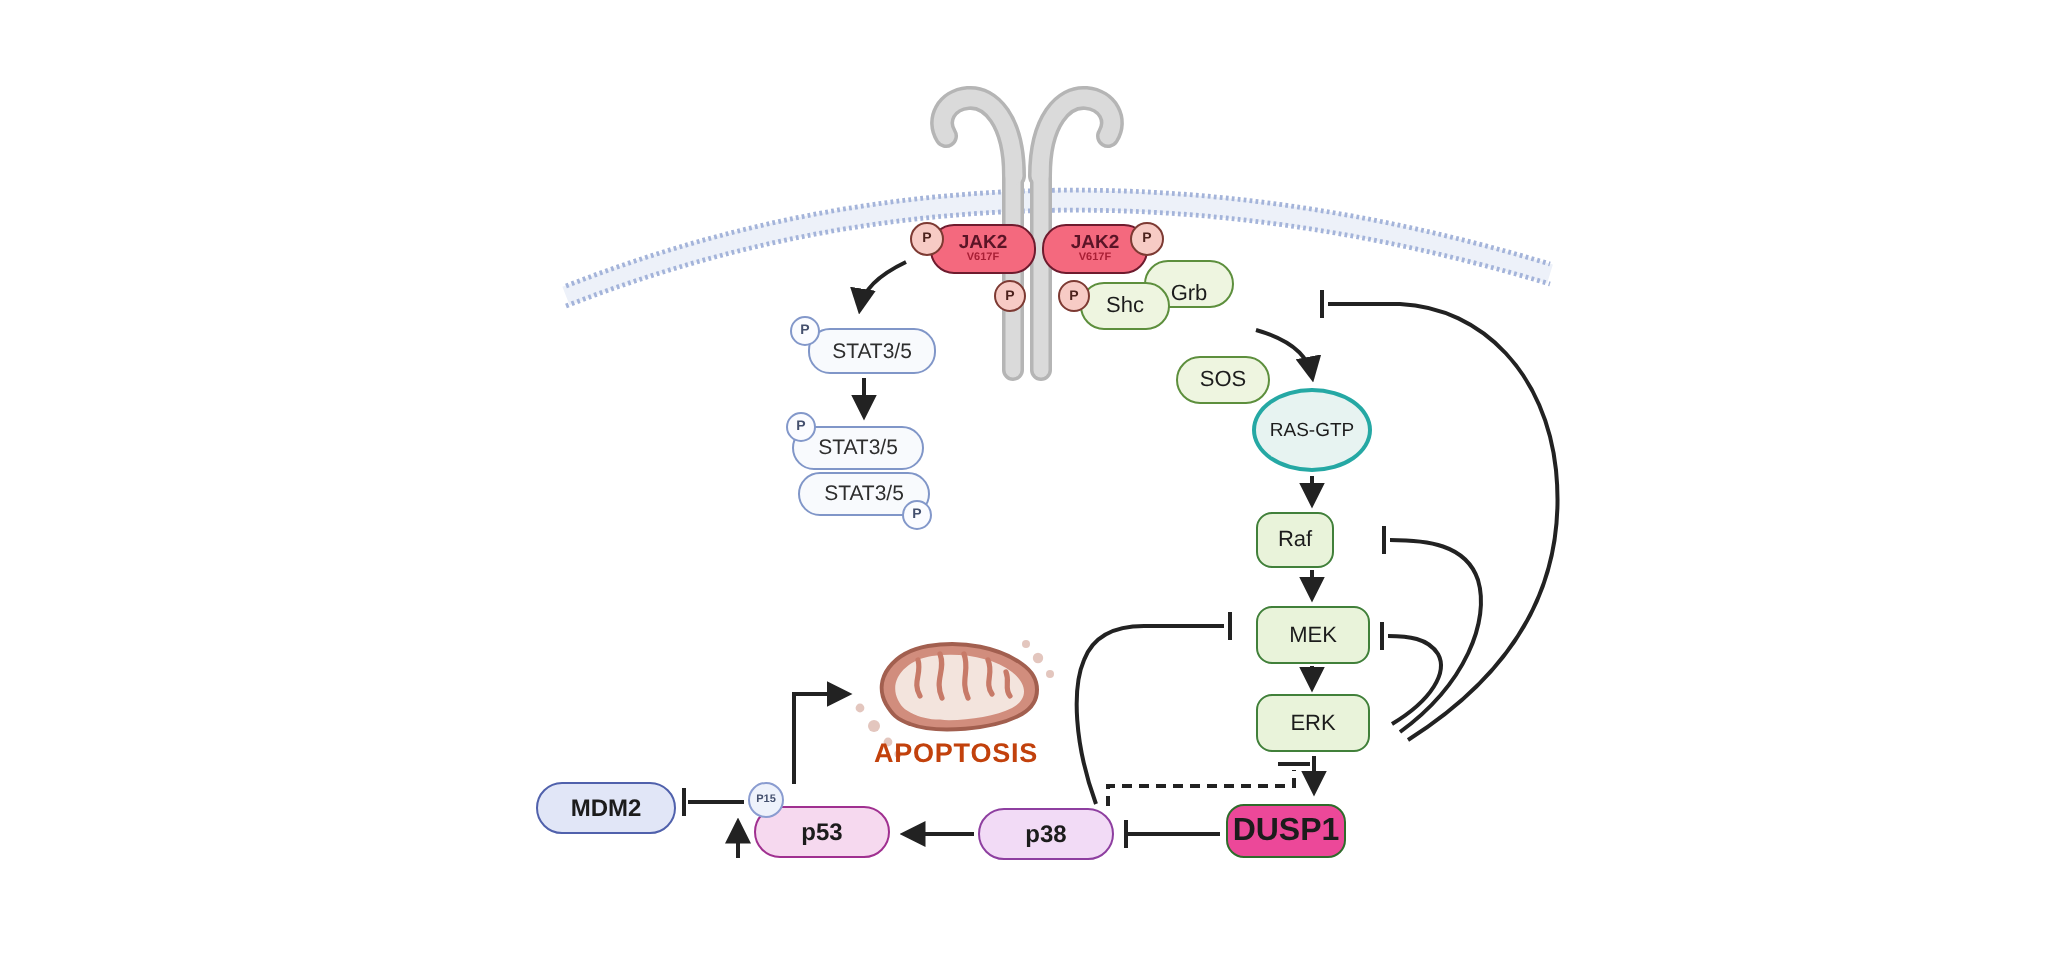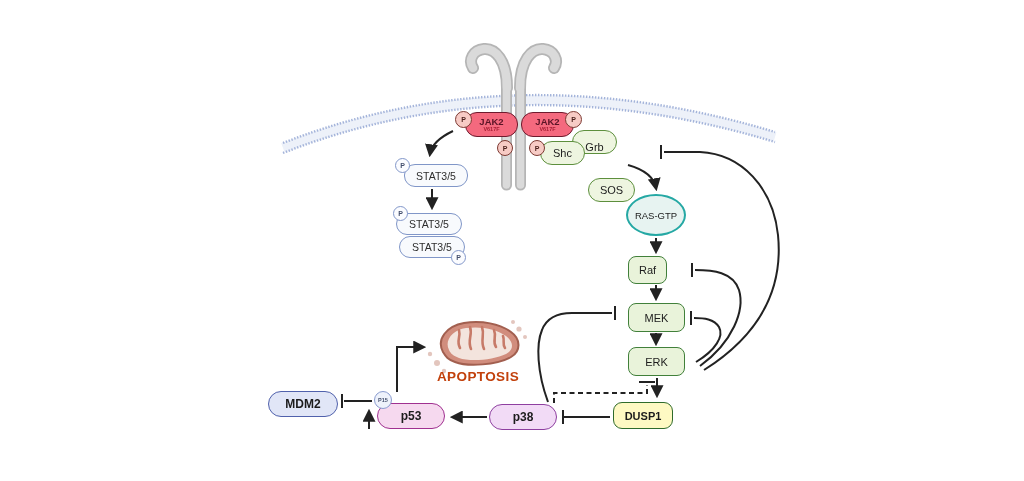--- a/index.html
+++ b/index.html
@@ -16,21 +16,21 @@
   .p-red{background:#f7cbc5;border:1.5px solid #7d3a33;color:#4c221d;font-size:7px;}
   .p-blue{background:#fbfcff;border:1.5px solid #8398ca;color:#44506e;font-size:7px;}
   .p15{background:#eef2fb;border:1.5px solid #8a9cd0;color:#44506e;font-size:5.5px;font-weight:bold;}
   .gblock{background:#e9f3da;border:1.7px solid #41803a;border-radius:8px;font-size:11px;}
   .gpill{background:#eef5e0;border:1.7px solid #5d8f3d;border-radius:12px;font-size:11px;}
   .ras{background:#e7f3f1;border:2.2px solid #25a8a4;border-radius:50%;font-size:9.5px;}
   .statpill{background:#f8fafd;border:1.7px solid #8096c8;border-radius:11px;font-size:10.5px;color:#2e2e2e;}
   .p38{background:#f2dbf6;border:1.8px solid #8e3fa0;border-radius:13px;font-size:12px;font-weight:bold;}
   .p53{background:#f6d9ef;border:1.8px solid #a03090;border-radius:13px;font-size:12px;font-weight:bold;}
   .mdm2{background:#e1e6f7;border:1.8px solid #5061ac;border-radius:13px;font-size:12px;font-weight:bold;}
-  .dusp{background:#fef9c3;border:1.8px solid #2f6b2b;border-radius:9px;font-size:11px;font-weight:bold;}
+  .dusp{background:#ec4899;border:1.8px solid #2f6b2b;border-radius:9px;font-size:16px;font-weight:bold;}
   .caption{position:absolute;z-index:2;font-weight:bold;font-size:13.5px;color:#c2410c;
         letter-spacing:.4px;text-align:center;font-family:"Liberation Sans", sans-serif;}
 </style>
 </head>
 <body>
 
 <div id="canvas">
 
   <svg id="underlay" width="1024" height="481" viewBox="0 0 1024 481">
     <defs>

